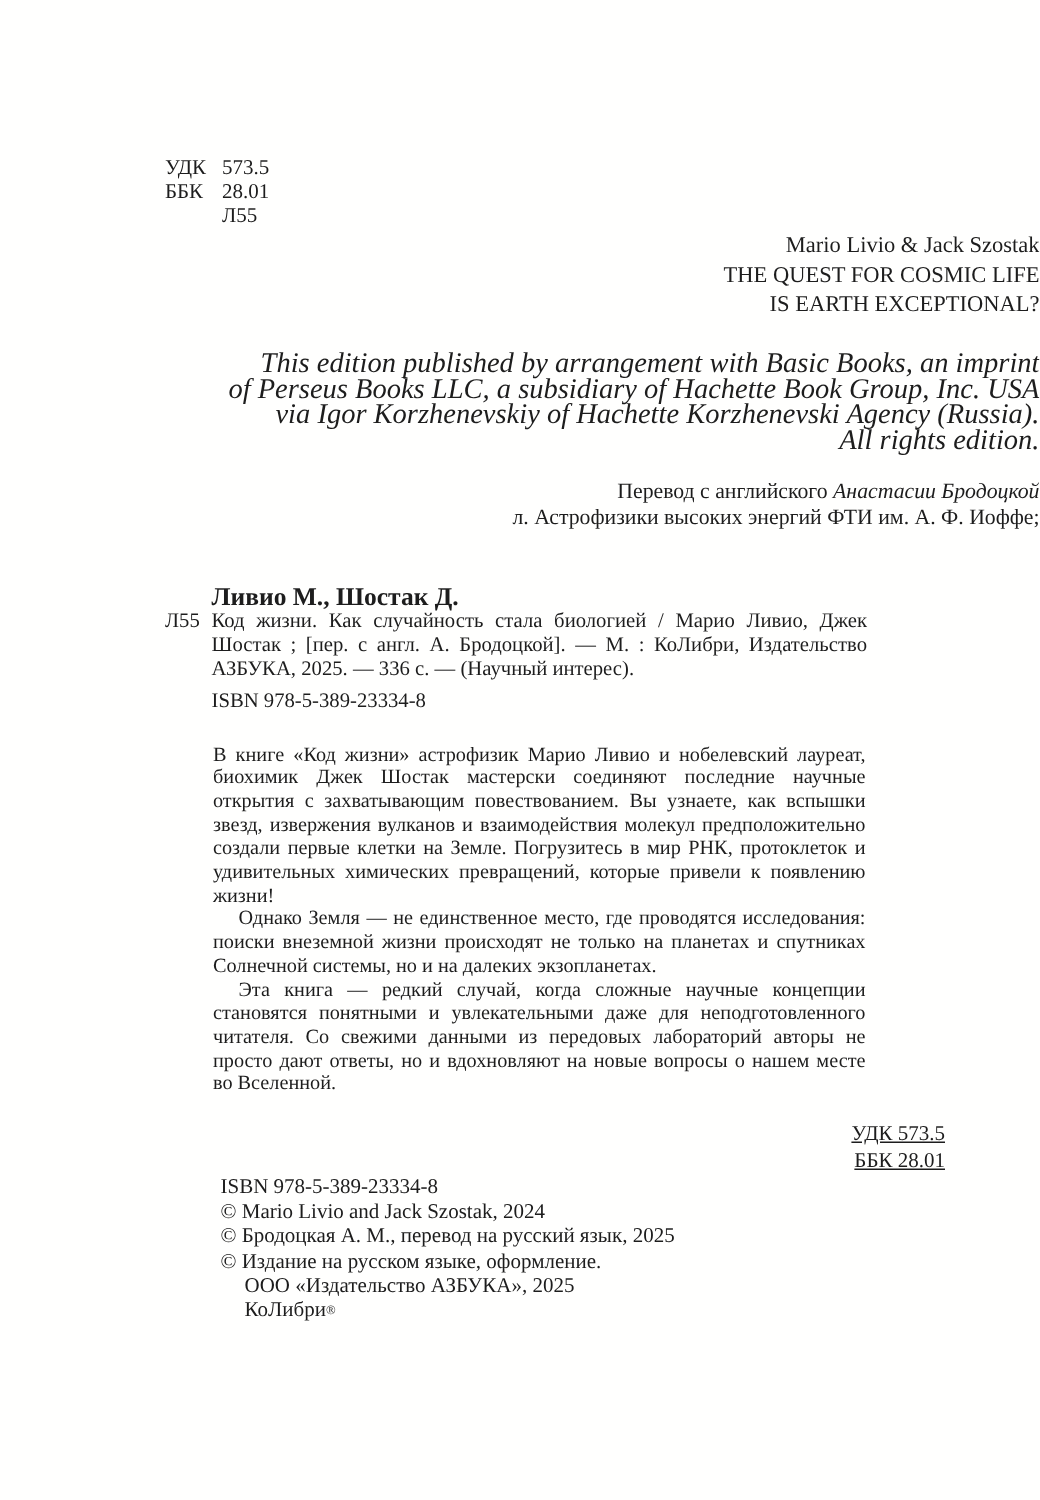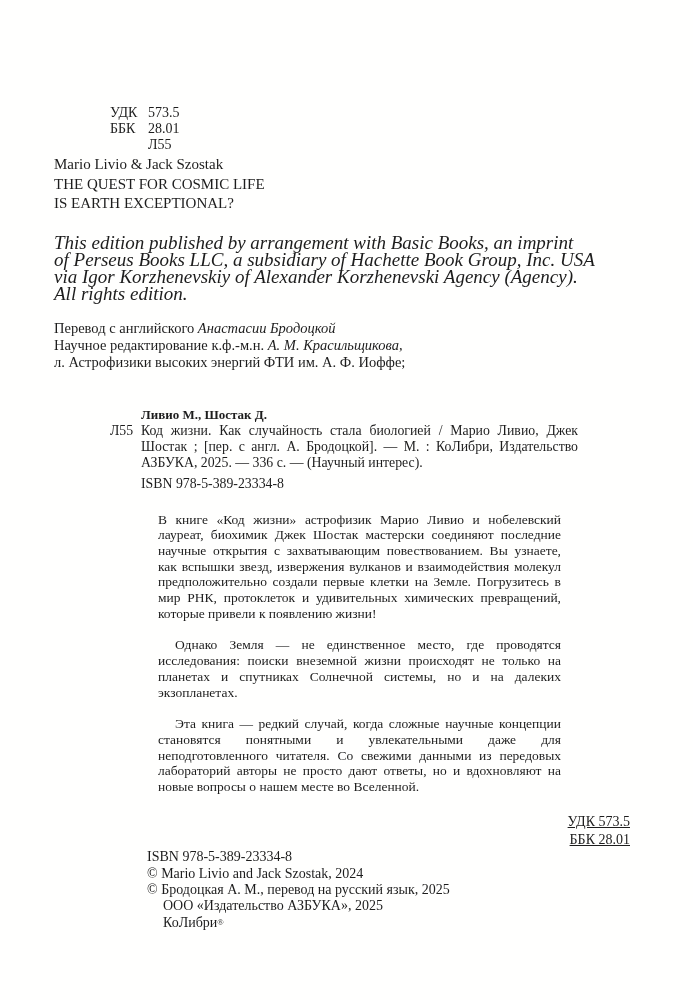--- a/index.html
+++ b/index.html
@@ -6,33 +6,33 @@
   .page{
     width:693px;height:1000px;background:#fffffe;position:relative;
     font-family:"Liberation Serif","DejaVu Serif",serif;color:#1d1d1d;
     box-sizing:border-box;overflow:hidden;
   }
   
   .top-codes{padding-top:105px;margin-left:110px;font-size:14px;line-height:16px;}
   .code-row{display:flex;}
   .code-label{width:38px;}
   
-  .centered{text-align:left;padding-left:54px;}
+  .centered{text-align:right;padding-left:54px;}
   .original-title{margin-top:2px;font-size:15px;line-height:19.5px;}
   .rights{margin-top:20px;font-style:italic;font-size:19px;line-height:17px;}
   .translation{margin-top:18px;font-size:14.5px;line-height:17px;}
   .translation i{font-style:italic;}
   
-  .catalog-header{margin-top:36px;margin-left:141px;font-weight:bold;font-size:13px;line-height:16px;}
+  .catalog-header{margin-top:36px;margin-left:141px;font-weight:bold;font-size:17px;line-height:16px;}
   .catalog-entry{position:relative;margin-left:141px;margin-right:115px;text-align:justify;font-size:13.8px;line-height:16px;}
   .catalog-code{position:absolute;left:-31px;top:0;}
   .isbn-top{margin-top:5px;margin-left:141px;font-size:13.8px;line-height:16px;}
   
   .annotation{margin-top:20px;margin-left:142px;margin-right:116px;font-size:13.5px;line-height:15.7px;text-align:justify;}
-  .annotation p{margin:16px;text-indent:17px;}
+  .annotation p{margin:0;text-indent:17px;}
   .annotation p.flush{text-indent:0;}
   
   .bottom-codes{margin-top:18px;margin-right:63px;text-align:right;font-size:14px;line-height:18px;text-decoration:underline;}
   .isbn-bottom{margin-top:0;margin-left:147px;font-size:14px;line-height:16px;}
   .copyrights{margin-top:1px;margin-left:147px;font-size:14px;line-height:16.3px;}
   .copyrights .cont{margin-left:16px;}
   .reg-mark{font-size:8.5px;vertical-align:top;position:relative;top:-1px;}
 </style>
 </head>
 <body>
@@ -56,27 +56,26 @@
 
   <div class="centered original-title">
     <div>Mario Livio &amp; Jack Szostak</div>
     <div>THE QUEST FOR COSMIC LIFE</div>
     <div>IS EARTH EXCEPTIONAL?</div>
   </div>
 
   <div class="centered rights">
     <div>This edition published by arrangement with Basic Books, an imprint</div>
     <div>of Perseus Books LLC, a subsidiary of Hachette Book Group, Inc. USA</div>
-    <div>via Igor Korzhenevskiy of Alexander Korzhenevski Agency (Agency).</div>
+    <div>via Igor Korzhenevskiy of Hachette Korzhenevski Agency (Russia).</div>
     <div>All rights edition.</div>
   </div>
 
   <div class="centered translation">
     <div><span>Перевод с английского </span><i>Анастасии Бродоцкой</i></div>
-    <div><span>Научное редактирование к.ф.-м.н. </span><i>А. М. Красильщикова</i><span>,</span></div>
     <div>л. Астрофизики высоких энергий ФТИ им. А. Ф. Иоффе;</div>
   </div>
 
   <div class="catalog-header">Ливио М., Шостак Д.</div>
 
   <div class="catalog-entry">
     <span class="catalog-code">Л55</span>
     <span>Код жизни. Как случайность стала биологией / Марио Ливио, Джек Шостак ; [пер. с англ. А. Бродоцкой]. — М. : КоЛибри, Издательство АЗБУКА, 2025. — 336 с. — (Научный интерес).</span>
   </div>
 
@@ -91,17 +90,18 @@
   <div class="bottom-codes">
     <div>УДК 573.5</div>
     <div>ББК 28.01</div>
   </div>
 
   <div class="isbn-bottom">ISBN 978-5-389-23334-8</div>
 
   <div class="copyrights">
     <div>© Mario Livio and Jack Szostak, 2024</div>
     <div>© Бродоцкая А. М., перевод на русский язык, 2025</div>
+    <div>© Издание на русском языке, оформление.</div>
     <div class="cont">ООО «Издательство АЗБУКА», 2025</div>
     <div class="cont"><span>КоЛибри</span><span class="reg-mark">®</span></div>
   </div>
 
 </div>
 
 </body></html>

